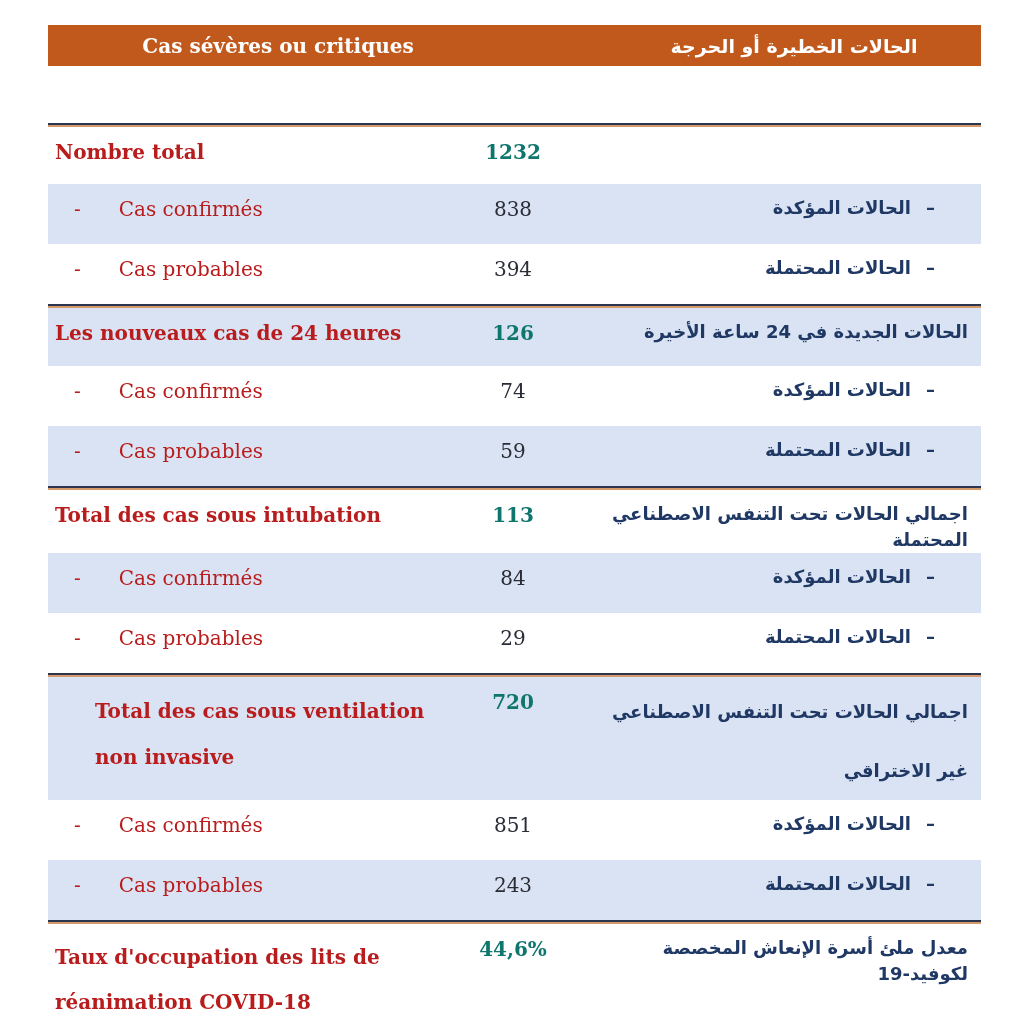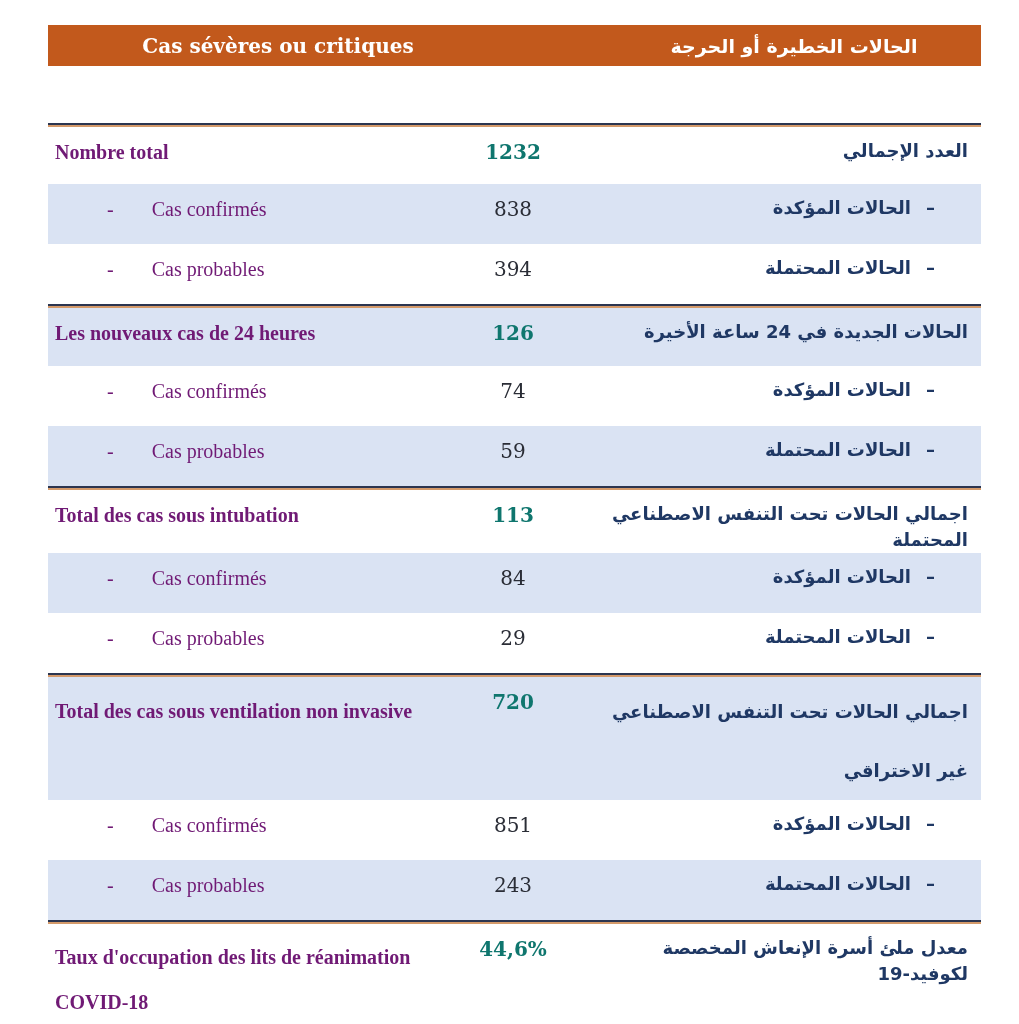--- a/index.html
+++ b/index.html
@@ -27,55 +27,54 @@
   
   .table{position:absolute;left:48px;top:123px;width:933px;}
   .divider{height:4px;background:linear-gradient(#2b3550 0 45%,#d49a6a 45% 100%);}
 
   .row{display:grid;grid-template-columns:390px 150px 393px;box-sizing:border-box;}
   .shade{background:#dae3f3;}
   .h57{min-height:57px;} .h58{min-height:58px;} .h60{min-height:60px;}
   .h116{min-height:116px;} .h88{min-height:88px;}
 
   .cell{box-sizing:border-box;padding-top:11px;line-height:1.45;}
-  .fr{color:#701a75;font-size:20px;padding-left:7px;font-family:Liberation Serif, serif;}
+  .fr{color:#b91c1c;font-size:20px;padding-left:7px;}
   .num{text-align:center;font-size:20px;color:#2a2d36;}
   .ar{
     direction:rtl;text-align:right;color:#1f3864;font-size:18px;font-weight:bold;
     padding-right:13px;font-family:"DejaVu Sans","Liberation Sans",sans-serif;
   }
   .sec .fr{font-weight:bold;}
   .sec .num{font-weight:bold;color:#0f766e;}
-  .sub .fr{padding-left:26px;margin-left:33px;}
+  .sub .fr{padding-left:26px;}
   .sub .fr .dash{display:inline-block;margin-right:38px;}
   .sub .ar{padding-right:46px;}
   .sub .ar .dash{display:inline-block;margin-left:15px;}
 
-  .row-v10 .fr{line-height:2.3;}
+  .row-v10 .fr{line-height:2.3;margin-left:40px;}
   .row-v10 .ar{line-height:3.25;padding-top:6px;}
   .row-v13 .fr{line-height:2.25;}
 </style>
 </head>
 <body>
 
 <div class="page">
 
   <div class="band">
     <span class="band-fr">Cas sévères ou critiques</span>
     <span class="band-ar">الحالات الخطيرة أو الحرجة</span>
   </div>
 
   <div class="table">
 
     <div class="divider"></div>
 
     <div class="row sec h57">
       <div class="cell fr">Nombre total</div>
       <div class="cell num">1232</div>
-      <div class="cell ar">العدد الإجمالي</div>
     </div>
 
     <div class="row sub shade h60">
       <div class="cell fr"><span class="dash">-</span><span>Cas confirmés</span></div>
       <div class="cell num">838</div>
       <div class="cell ar"><span class="dash">–</span><span>الحالات المؤكدة</span></div>
     </div>
 
     <div class="row sub h60">
       <div class="cell fr"><span class="dash">-</span><span>Cas probables</span></div>

